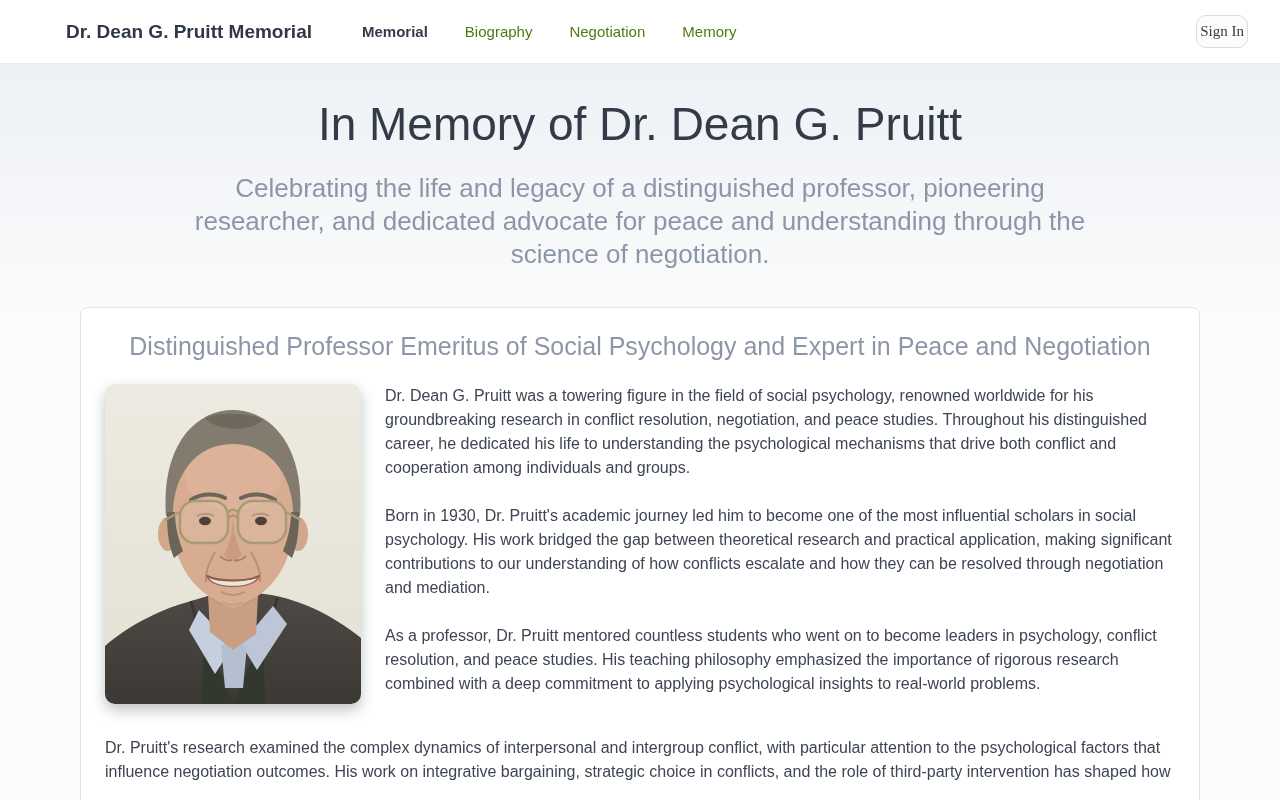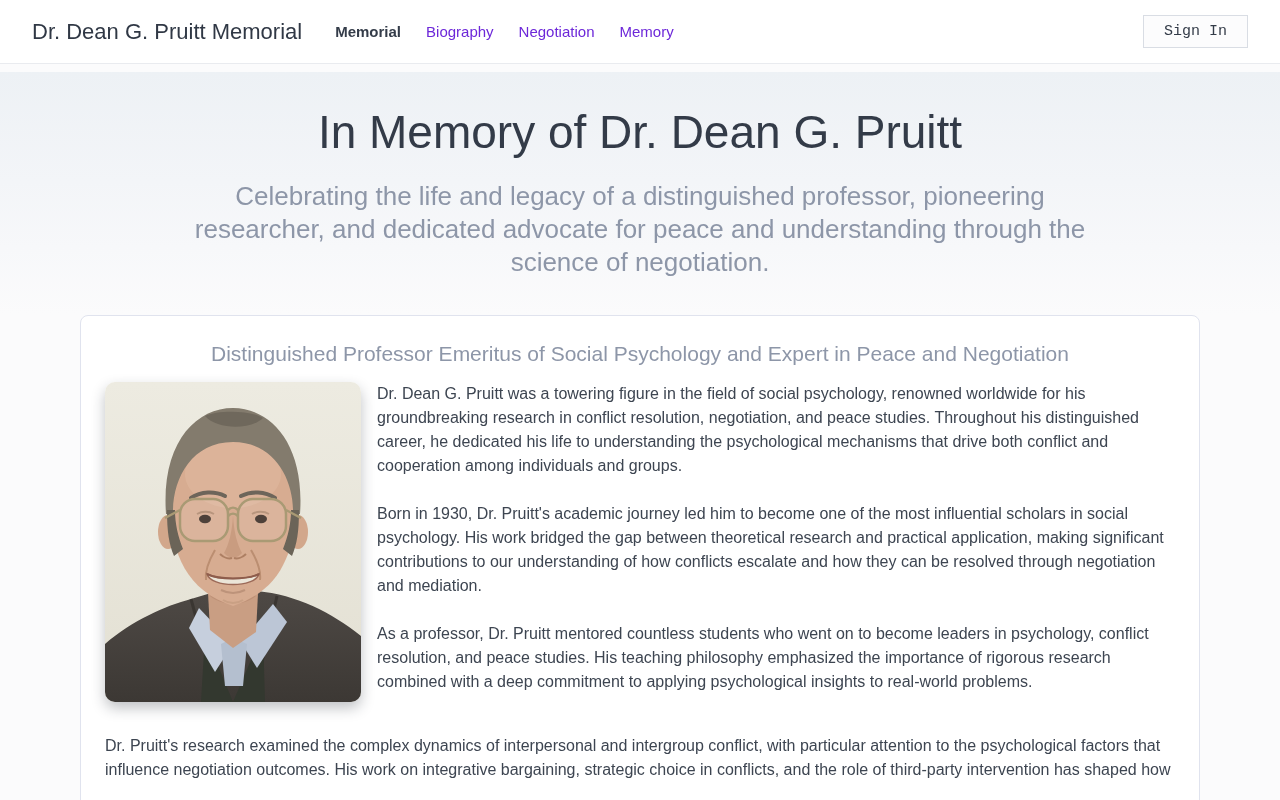--- a/index.html
+++ b/index.html
@@ -18,61 +18,61 @@
   
   .navbar {
     height: 64px;
     background: #ffffff;
     border-bottom: 1px solid #e9ebef;
     display: flex;
     align-items: center;
     padding: 0 32px;
   }
   .brand {
-    font-size: 22px;
-    font-weight: 400;
+    font-size: 19px;
+    font-weight: 700;
     color: #303845;
     cursor: pointer;
     white-space: nowrap;
+    margin-left: 34px;
   }
   .nav-links {
     display: flex;
     align-items: center;
-    gap: 25px;
-    margin-left: 33px;
+    gap: 37px;
+    margin-left: 50px;
   }
   .nav-link {
     font-size: 15px;
-    color: #6d28d9;
+    color: #4d7c0f;
     text-decoration: none;
     cursor: pointer;
     white-space: nowrap;
   }
   .nav-link.active {
     color: #343c49;
     font-weight: 700;
   }
   .nav-spacer { flex: 1; }
   .signin-btn {
-    font-family: Liberation Mono, monospace;
+    font-family: Liberation Serif, serif;
     font-size: 15px;
     color: #333b48;
     background: #fcfcfd;
     border: 1px solid #d9dde4;
-    border-radius: 0;
-    padding: 7px 20px;
+    border-radius: 10px;
+    padding: 7px 3px;
     cursor: pointer;
   }
 
   
   .hero {
     background: linear-gradient(180deg, #edf1f5 0%, #f3f5f8 45%, #fbfbfc 100%);
     text-align: center;
     padding: 32px 40px 36px 40px;
-    margin-top: 8px;
   }
   .hero-title {
     font-size: 46px;
     font-weight: 400;
     line-height: 1.25;
     color: #333b48;
     margin-bottom: 18px;
   }
   .hero-subtitle {
     font-size: 26px;
@@ -93,30 +93,30 @@
   }
   .card-title {
     font-size: 24px;
     font-weight: 500;
     color: #333b48;
     text-align: center;
     line-height: 30px;
     margin-bottom: 22px;
   }
   .card-subtitle {
-    font-size: 21px;
+    font-size: 25px;
     font-weight: 400;
     color: #8d96a8;
     text-align: center;
     line-height: 28px;
-    margin-bottom: 14px;
+    margin-bottom: 24px;
   }
   .bio-row {
     display: flex;
-    gap: 16px;
+    gap: 24px;
     align-items: flex-start;
   }
   .portrait {
     flex: 0 0 256px;
     width: 256px;
     height: 320px;
     border-radius: 10px;
     overflow: hidden;
     box-shadow: 0 6px 14px rgba(30, 35, 45, 0.28);
   }

